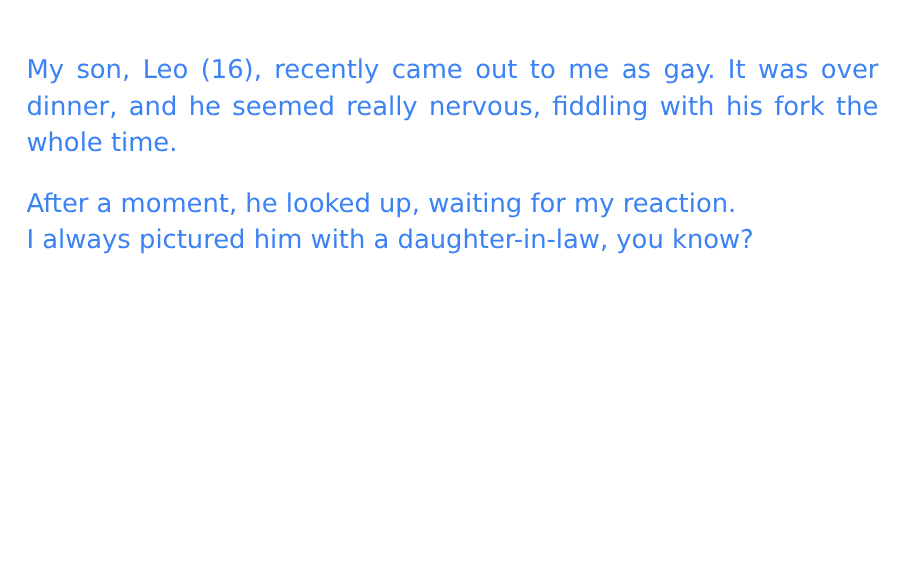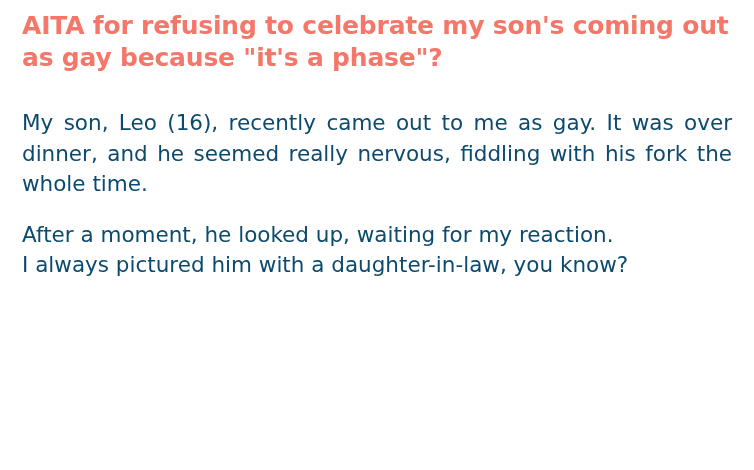--- a/index.html
+++ b/index.html
@@ -26,21 +26,21 @@
     font-family: "DejaVu Sans", sans-serif;
     font-weight: bold;
     font-size: 25px;
     line-height: 1.28;
     letter-spacing: -0.2px;
     margin: 0;
     padding: 0 0 0 2px;
   }
   .post-body {
     margin-top: 34px;
-    color: #0c4a6e;
+    color: #3b82f6;
     font-size: 21.5px;
     line-height: 1.42;
     text-align: justify;
     text-justify: inter-word;
     padding: 0 2px 0 2px;
   }
   .para {
     margin: 0;
   }
   .para + .para {
@@ -51,21 +51,20 @@
   }
   .clip-bottom {
     overflow: hidden;
   }
 </style>
 </head>
 <body>
 
 <div class="page">
 
-  <h1 class="post-title">AITA for refusing to celebrate my son's coming out as gay because "it's a phase"?</h1>
 
   <div class="post-body clip-bottom">
     <p class="para">My son, Leo (16), recently came out to me as gay. It was over dinner, and he seemed really nervous, fiddling with his fork the whole time.</p>
 
     <div class="spacer"></div>
 
     <p class="para">After a moment, he looked up, waiting for my reaction.</p>
     <p class="para">I always pictured him with a daughter-in-law, you know?</p>
   </div>
 

